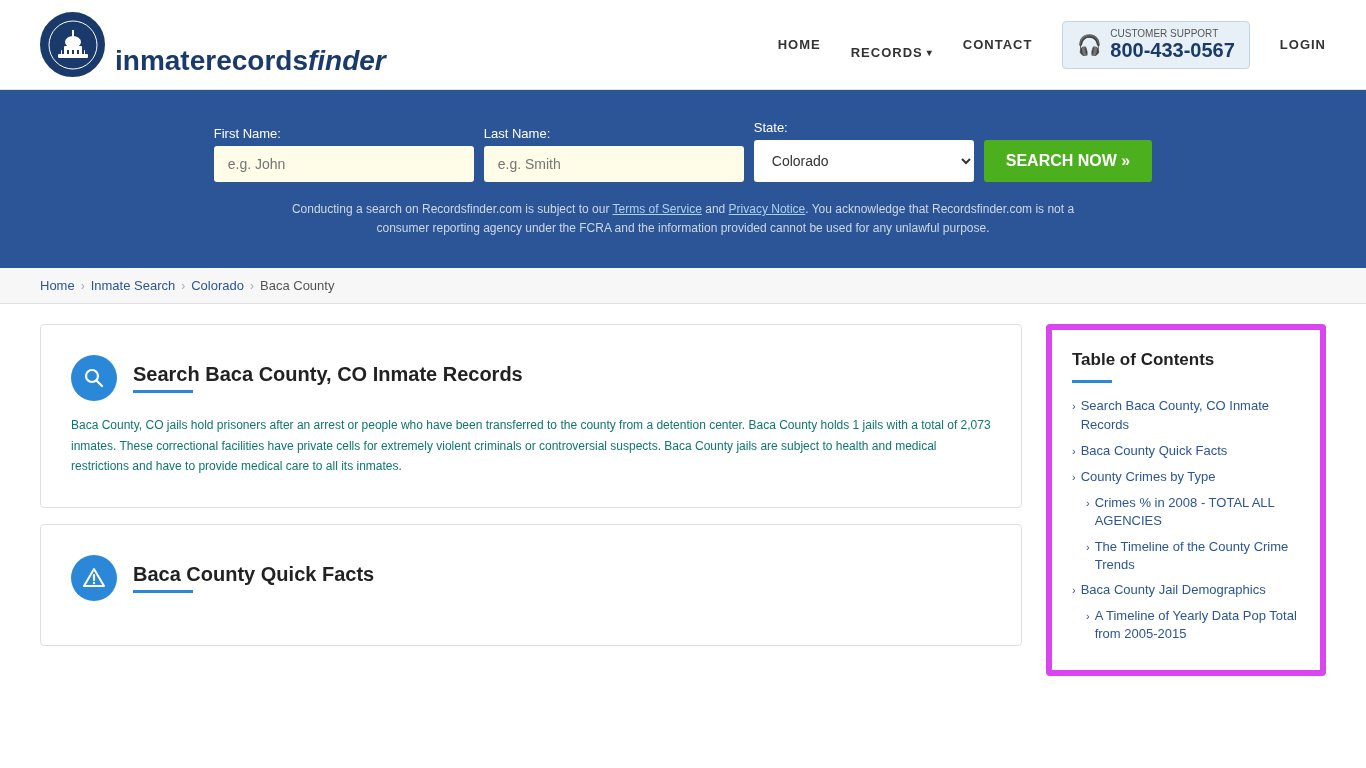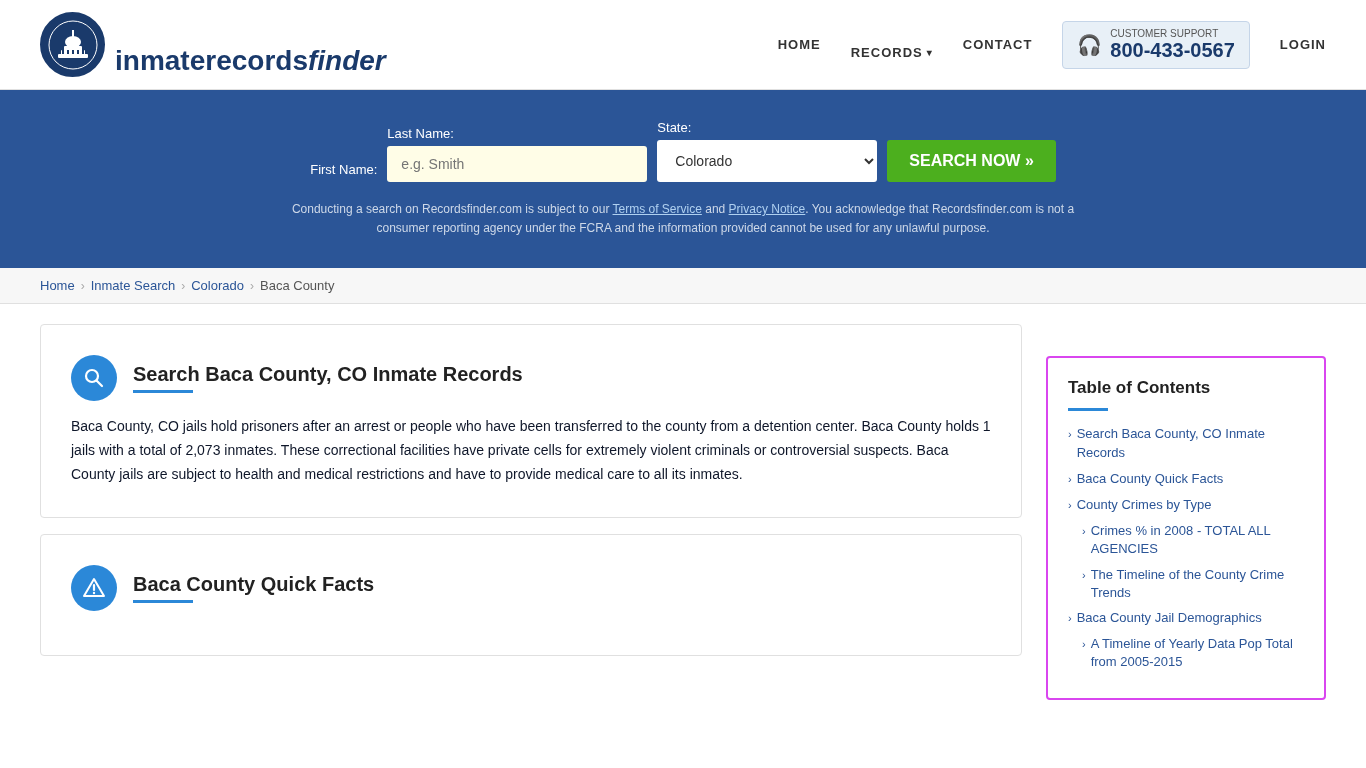--- a/index.html
+++ b/index.html
@@ -246,37 +246,36 @@
       font-weight: bold;
       color: #222;
     }
     .section-title-underline {
       width: 60px;
       height: 3px;
       background: #2b88d8;
       margin-top: 4px;
     }
     .section-body {
-      font-size: 14px;
+      font-size: 12px;
       line-height: 1.7;
-      color: #0f172a;
+      color: #0f766e;
       padding-left: 0;
     }
 
     
     .content-right {
       width: 280px;
       flex-shrink: 0;
     }
     .toc-box {
-      border: 2px solid #d946ef;
+      border: 6px solid #d946ef;
       border-radius: 4px;
       padding: 20px;
       background: #fff;
-      margin-top: 32px;
     }
     .toc-title {
       font-size: 17px;
       font-weight: bold;
       color: #222;
       margin-bottom: 10px;
     }
     .toc-divider {
       width: 40px;
       height: 3px;
@@ -353,20 +352,21 @@
       </div>
     </div>
     <a class="nav-item login-btn" href="#">LOGIN</a>
   </nav>
 </header>
 
 <section class="hero">
   <div class="search-form">
     <div class="form-group">
       <label class="form-label">First Name:</label>
+      <input class="form-input" type="text" placeholder="e.g. John" style="">
     </div>
     <div class="form-group">
       <label class="form-label">Last Name:</label>
       <input class="form-input" type="text" placeholder="e.g. Smith" style="">
     </div>
     <div class="form-group">
       <label class="form-label">State:</label>
       <select class="form-select">
         <option>Colorado</option>
         <option>Alabama</option>

